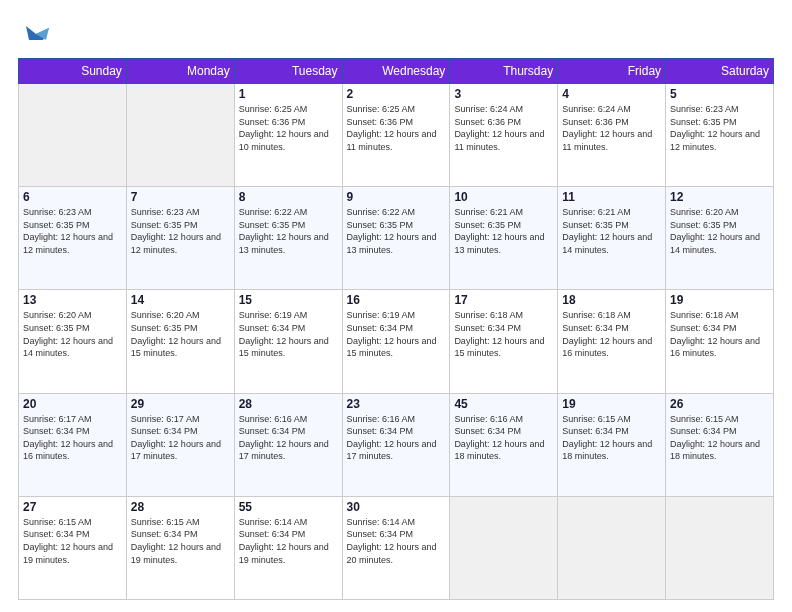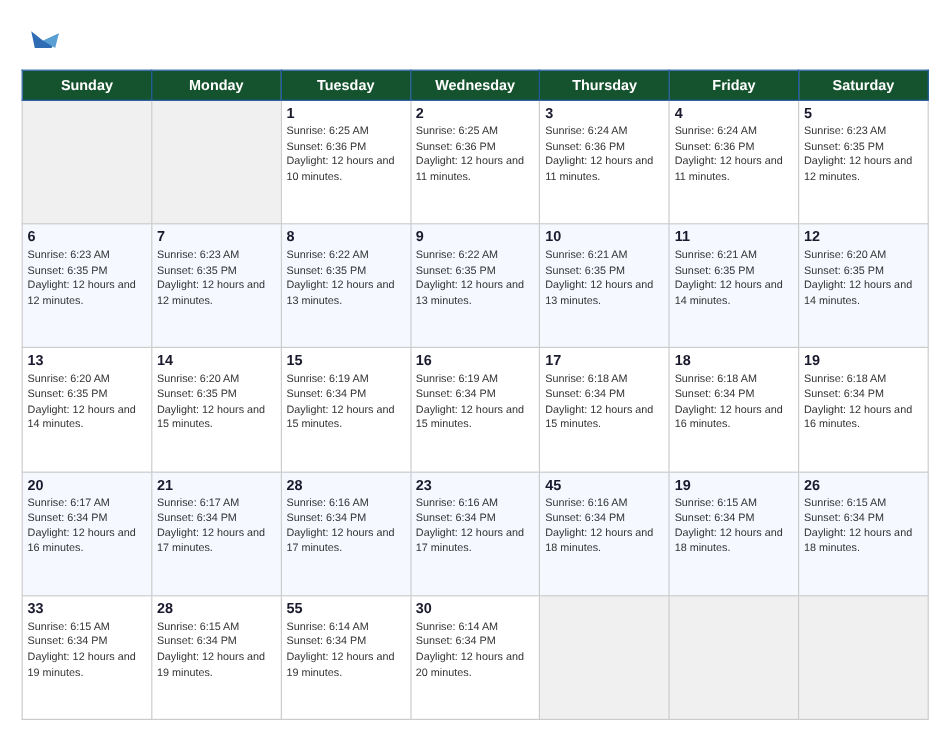--- a/index.html
+++ b/index.html
@@ -41,26 +41,26 @@
       color: #444;
     }
     .calendar {
       flex: 1;
       border: 1px solid #ccc;
       border-collapse: collapse;
       width: 100%;
       table-layout: fixed;
     }
     .calendar thead tr th {
-      background-color: #14532d;
+      background-color: #6d28d9;
       color: #fff;
       font-size: 12px;
-      font-weight: bold;
+      font-weight: normal;
       padding: 5px 4px;
-      text-align: center;
+      text-align: right;
       border: 1px solid #2059a0;
     }
     .calendar tbody tr td {
       border: 1px solid #ccc;
       vertical-align: top;
       padding: 3px 4px;
       font-size: 9.5px;
       color: #333;
       height: 82px;
     }
@@ -209,21 +209,21 @@
             <span class="day-number">19</span>
             <div class="day-info">Sunrise: 6:18 AM<br>Sunset: 6:34 PM<br>Daylight: 12 hours and 16 minutes.</div>
           </td>
         </tr>
         <tr>
           <td>
             <span class="day-number">20</span>
             <div class="day-info">Sunrise: 6:17 AM<br>Sunset: 6:34 PM<br>Daylight: 12 hours and 16 minutes.</div>
           </td>
           <td>
-            <span class="day-number">21</span>
+            <span class="day-number">29</span>
             <div class="day-info">Sunrise: 6:17 AM<br>Sunset: 6:34 PM<br>Daylight: 12 hours and 17 minutes.</div>
           </td>
           <td>
             <span class="day-number">28</span>
             <div class="day-info">Sunrise: 6:16 AM<br>Sunset: 6:34 PM<br>Daylight: 12 hours and 17 minutes.</div>
           </td>
           <td>
             <span class="day-number">23</span>
             <div class="day-info">Sunrise: 6:16 AM<br>Sunset: 6:34 PM<br>Daylight: 12 hours and 17 minutes.</div>
           </td>
@@ -235,21 +235,21 @@
             <span class="day-number">19</span>
             <div class="day-info">Sunrise: 6:15 AM<br>Sunset: 6:34 PM<br>Daylight: 12 hours and 18 minutes.</div>
           </td>
           <td>
             <span class="day-number">26</span>
             <div class="day-info">Sunrise: 6:15 AM<br>Sunset: 6:34 PM<br>Daylight: 12 hours and 18 minutes.</div>
           </td>
         </tr>
         <tr>
           <td>
-            <span class="day-number">33</span>
+            <span class="day-number">27</span>
             <div class="day-info">Sunrise: 6:15 AM<br>Sunset: 6:34 PM<br>Daylight: 12 hours and 19 minutes.</div>
           </td>
           <td>
             <span class="day-number">28</span>
             <div class="day-info">Sunrise: 6:15 AM<br>Sunset: 6:34 PM<br>Daylight: 12 hours and 19 minutes.</div>
           </td>
           <td>
             <span class="day-number">55</span>
             <div class="day-info">Sunrise: 6:14 AM<br>Sunset: 6:34 PM<br>Daylight: 12 hours and 19 minutes.</div>
           </td>

